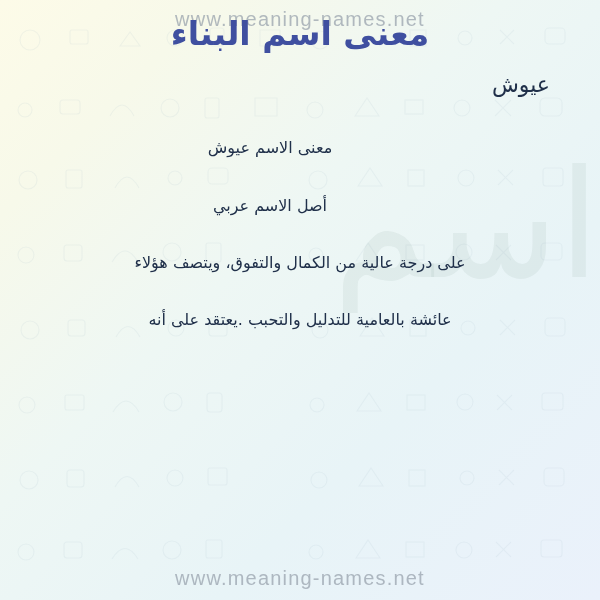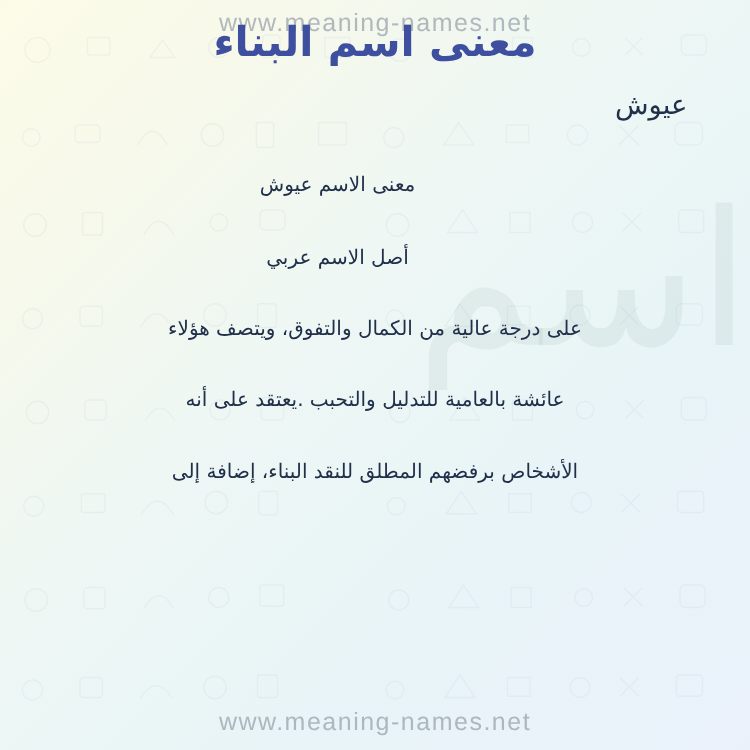--- a/index.html
+++ b/index.html
@@ -226,17 +226,16 @@
   <div class="title">معنى اسم البناء</div>
 
   <div class="content">
     <div class="line name-heading">عيوش</div>
 
     <div class="line meta">معنى الاسم عيوش</div>
     <div class="line meta">أصل الاسم عربي</div>
 
     <div class="line body">على درجة عالية من الكمال والتفوق، ويتصف هؤلاء</div>
     <div class="line body">عائشة بالعامية للتدليل والتحبب .يعتقد على أنه</div>
-    <div class="line body">الأشخاص برفضهم المطلق للنقد البناء، إضافة إلى</div>
   </div>
 
   <div class="watermark bottom">www.meaning-names.net</div>
 </div>
 
 </body></html>

